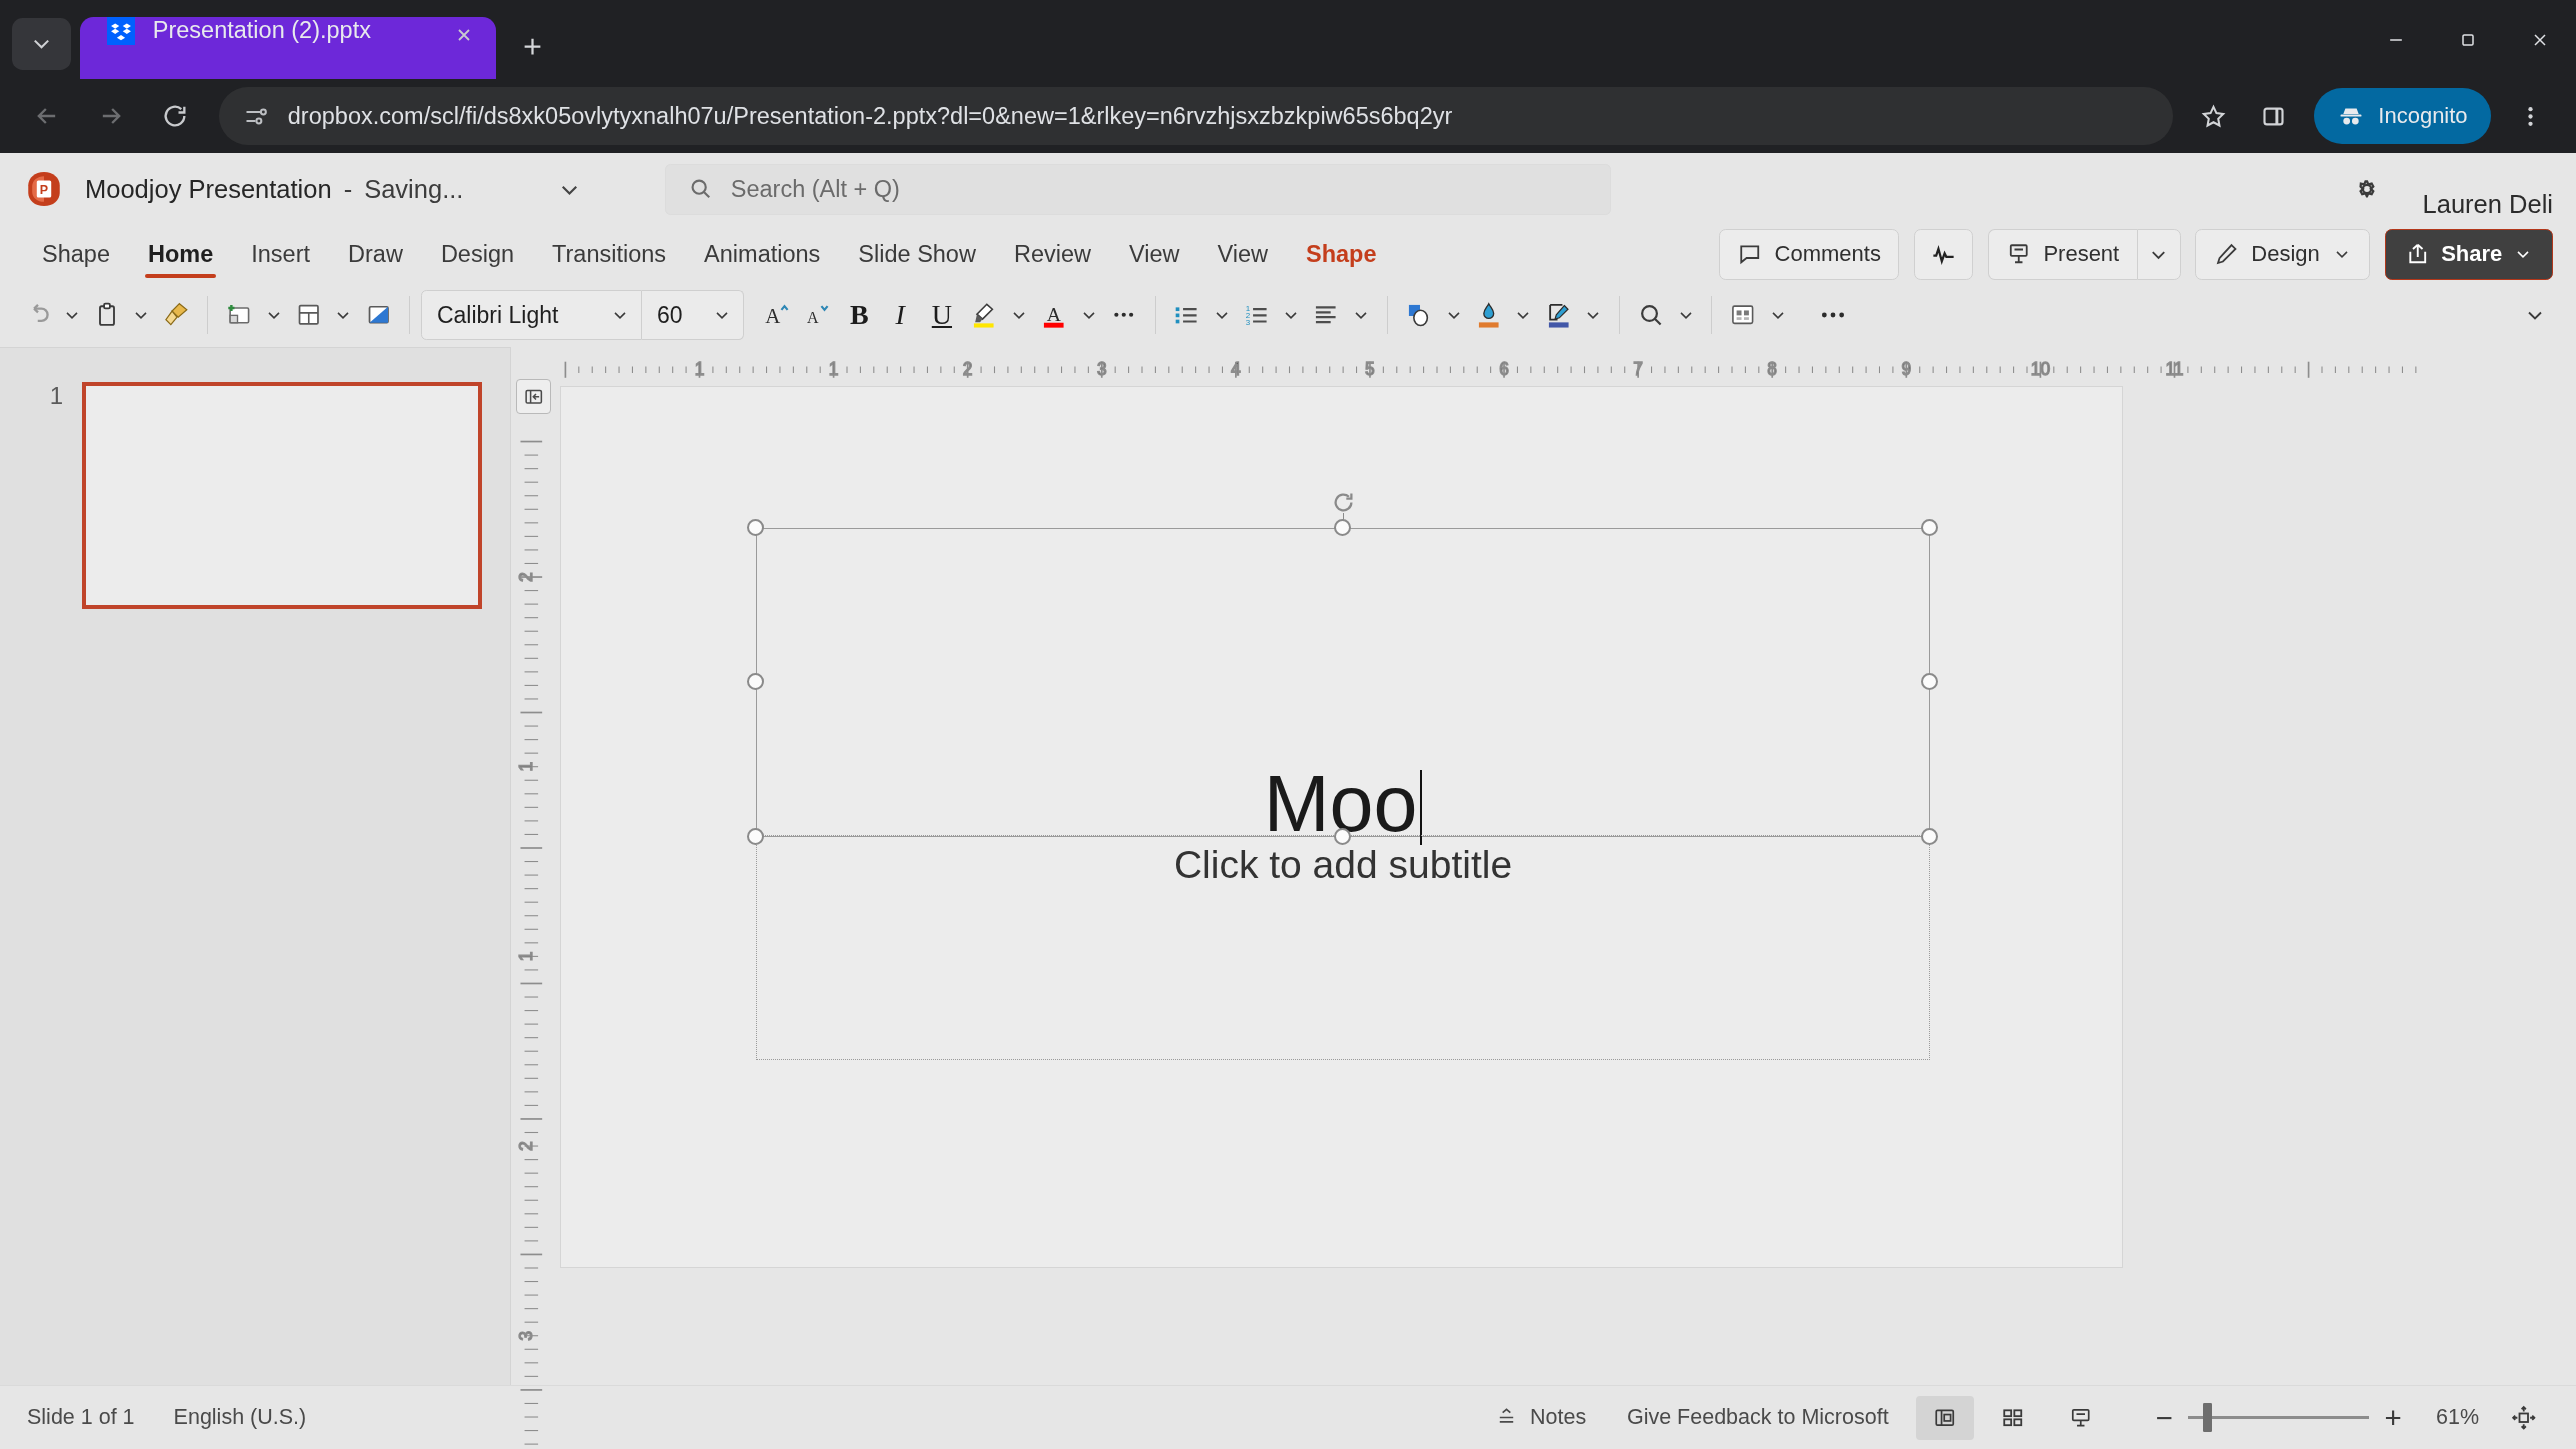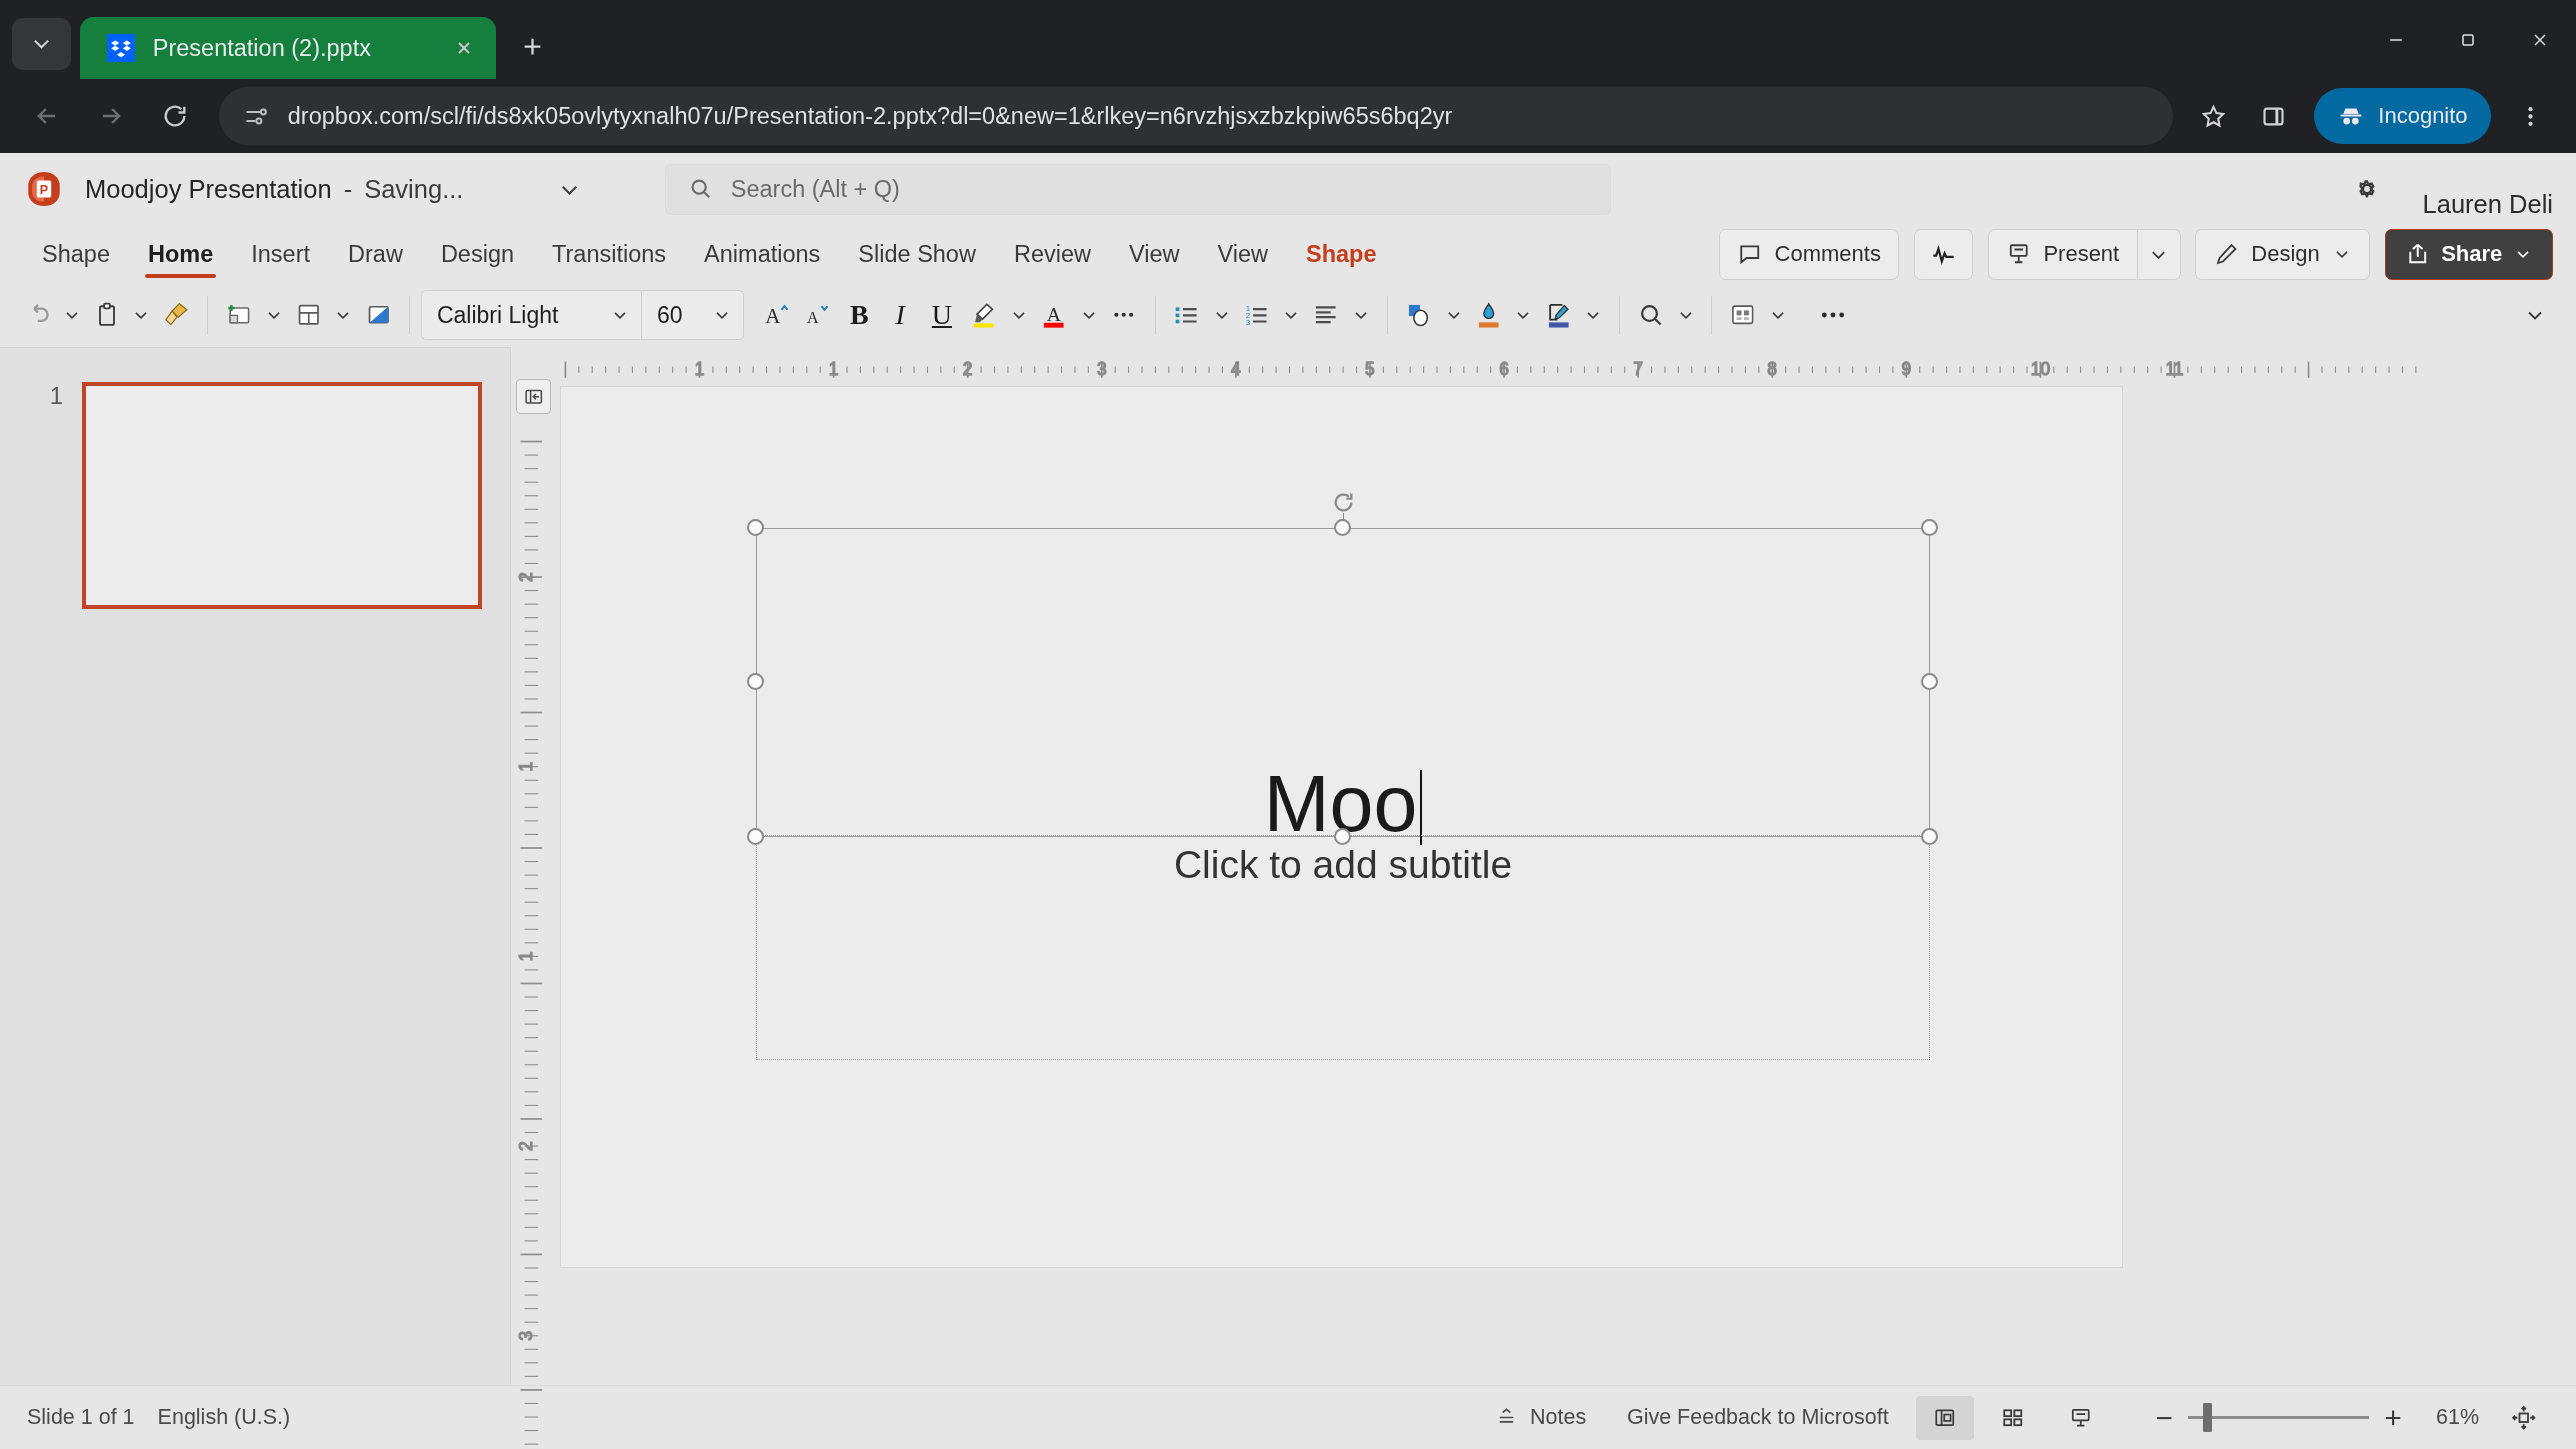--- a/index.html
+++ b/index.html
@@ -18,22 +18,22 @@
     padding-left: 12px; position: relative;
   }
   #tab-search-btn {
     width: 59px; height: 52px; border-radius: 10.7px;
     background: #35363a; display: flex; align-items: center;
     justify-content: center; margin-bottom: 9.4px; margin-right: 9.4px;
     cursor: pointer;
   }
   #tab-search-btn svg { width: 23px; height: 23px; }
   .browser-tab {
-    height: 62px; min-width: 416px; background: #15803d;
-    border-radius: 13.4px 13.4px 0 0; display: flex; align-items: center;
+    height: 62px; min-width: 416px; background: #6d28d9;
+    border-radius: 13.4px 13.4px 0 0; display: flex; 
     padding: 0 14.8px 0 27px; gap: 17.4px; position: relative;
   }
   .tab-favicon { width: 28px; height: 28px; flex-shrink: 0; }
   .tab-title {
     color: #e8eaed; font-size: 23.5px; white-space: nowrap;
     overflow: hidden; text-overflow: ellipsis; flex: 1;
   }
   .tab-close {
     width: 36px; height: 36px; border-radius: 50%;
     display: flex; align-items: center; justify-content: center;
@@ -270,21 +270,21 @@
   #rotate-stem {
     position: absolute; width: 1.3px; background: #8a8a8a; z-index: 5;
   }
 
   
   #status-bar {
     height: 64px; background: #e6e6e6; display: flex; align-items: center;
     padding: 0 27px; flex-shrink: 0; border-top: 0.7px solid #dadada;
   }
   .sb-text { font-size: 21.5px; color: #4a4a4a; white-space: nowrap; }
-  #sb-left { display: flex; align-items: center; gap: 23px; }
+  #sb-left { display: flex; align-items: center; gap: 39px; }
   #sb-right { margin-left: auto; display: flex; align-items: flex-end; gap: 10px; }
   #notes-btn {
     display: flex; align-items: center; gap: 12px; cursor: pointer;
     padding: 0 13.4px; height: 44px;
   }
   #feedback-btn { cursor: pointer; padding: 0 17.4px; height: 44px;
     display: flex; align-items: center; }
   .view-btn {
     width: 58px; height: 44px; display: flex; align-items: center;
     justify-content: center; cursor: pointer; border-radius: 4px;

